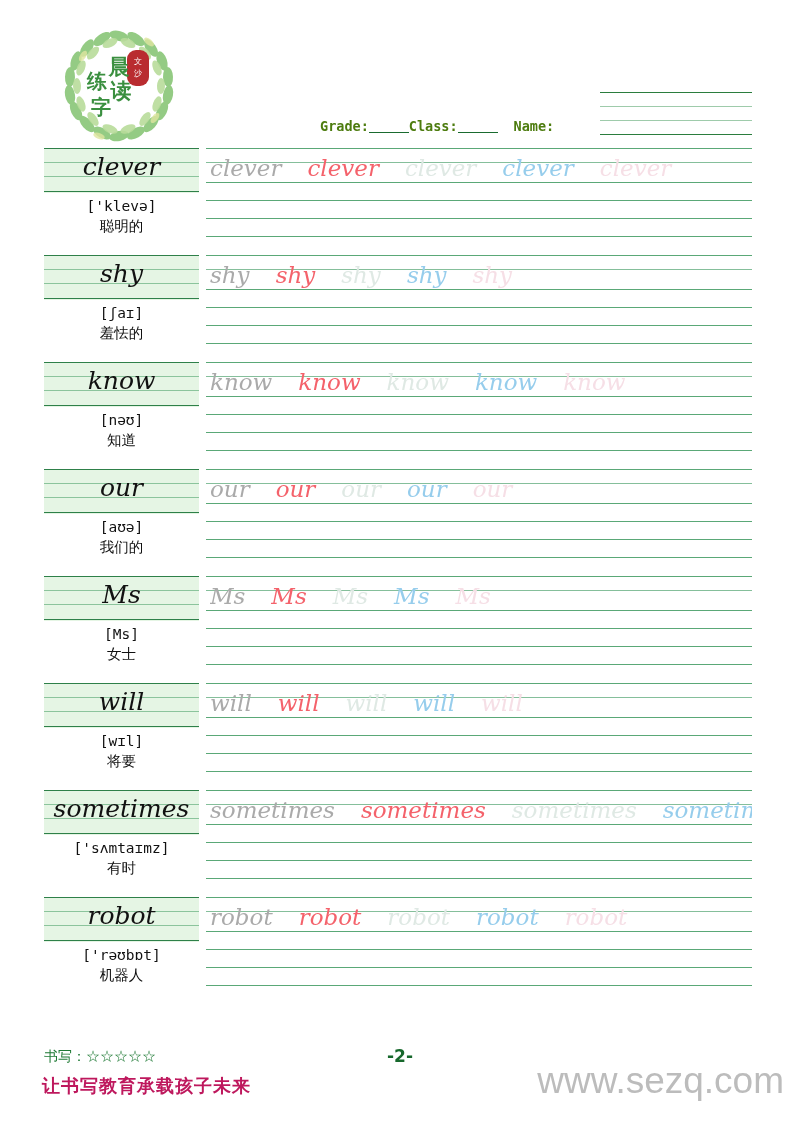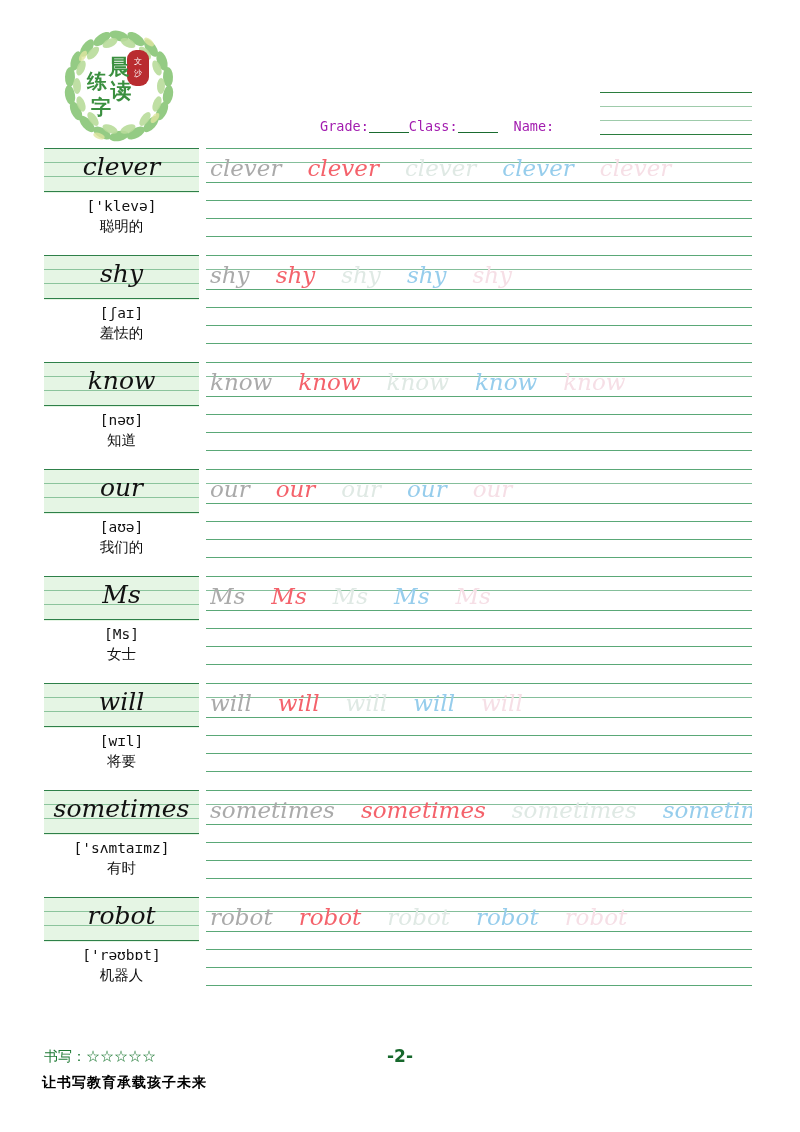--- a/index.html
+++ b/index.html
@@ -44,22 +44,22 @@
     letter-spacing: 1px;
     white-space: nowrap;
   }
 
   .meta-row {
     position: absolute;
     left: 320px;
     top: 118px;
     font-family: "DejaVu Sans Mono", monospace;
     font-size: 13.5px;
-    font-weight: normal;
-    color: #a21caf;
+    font-weight: bold;
+    color: #4d7c0f;
     white-space: nowrap;
   }
   .meta-row .blank {
     display: inline-block;
     border-bottom: 1.6px solid #1a6b2f;
     width: 40px;
     height: 12px;
     vertical-align: -2px;
   }
   .meta-row .gap { display:inline-block; width: 16px; }
@@ -195,22 +195,22 @@
     font-size: 14px;
     color: #1f7a35;
     white-space: nowrap;
   }
   .foot-slogan {
     position: absolute;
     left: 42px;
     top: 42px;
     font-family: "DejaVu Serif", serif;
     font-weight: bold;
-    font-size: 14px;
-    color: #000000;
+    font-size: 18px;
+    color: #be185d;
     white-space: nowrap;
     letter-spacing: 1px;
   }
   .page-num {
     position: absolute;
     left: 0; right: 0;
     top: 14px;
     text-align: center;
     font-family: "DejaVu Sans", sans-serif;
     font-weight: bold;
@@ -537,15 +537,16 @@
         </div>
       </div>
     </div>
 
   <div class="footer">
     <div class="foot-rating">
       <span>书写：</span><span>☆☆☆☆☆</span>
     </div>
     <div class="foot-slogan">让书写教育承载孩子未来</div>
     <div class="page-num">-2-</div>
+    <div class="watermark">www.sezq.com</div>
   </div>
 
 </div>
 
 </body></html>

